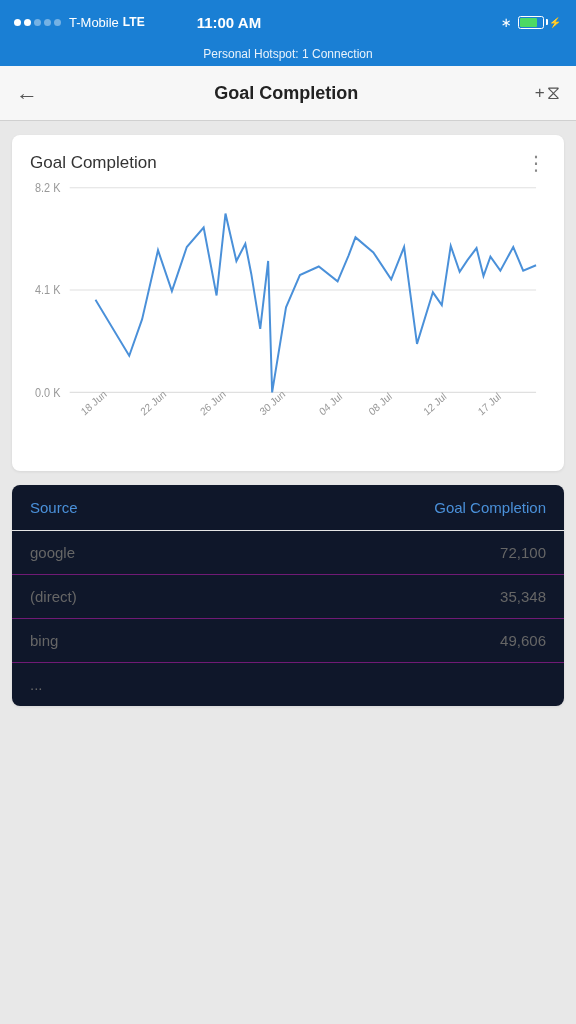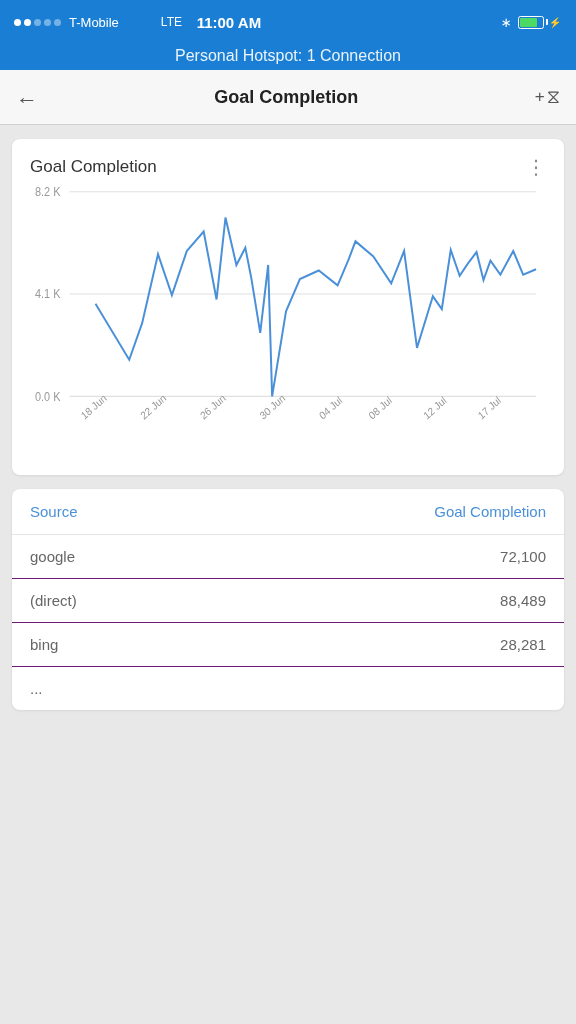--- a/index.html
+++ b/index.html
@@ -41,22 +41,21 @@
       border-radius: 50%;
     }
     .dot.filled { background: white; }
     .dot.empty { background: rgba(255,255,255,0.4); }
     .carrier-text {
       margin-left: 4px;
       font-size: 13px;
     }
     .lte-badge {
       font-size: 12px;
-      font-weight: 400;
-      margin-left: 38px;
+      font-weight: 700;
     }
     .status-center {
       font-size: 15px;
       font-weight: 600;
       flex: 1;
       text-align: left;
     }
     .status-right {
       display: flex;
       align-items: center;
@@ -95,21 +94,21 @@
     .charging-icon {
       font-size: 10px;
       color: white;
     }
 
     
     .hotspot-bar {
       background: #1a7fd4;
       color: rgba(255,255,255,0.9);
       text-align: center;
-      font-size: 16px;
+      font-size: 12px;
       padding: 3px 0 5px;
     }
 
     
     .nav-bar {
       background: #f7f7f7;
       border-bottom: 1px solid #d0d0d0;
       height: 55px;
       display: flex;
       align-items: center;
@@ -185,21 +184,21 @@
       width: 100%;
       height: 280px;
     }
     .chart-svg {
       width: 100%;
       height: 100%;
     }
 
     
     .table-card {
-      background: #ffffff;
+      background: #0f172a;
       border-radius: 8px;
       box-shadow: 0 1px 3px rgba(0,0,0,0.08);
       overflow: hidden;
     }
     .table-header {
       display: flex;
       justify-content: space-between;
       padding: 14px 18px;
       border-bottom: 1px solid #e5e5e5;
     }
@@ -343,25 +342,25 @@
     <div class="table-header">
       <span class="table-header-cell">Source</span>
       <span class="table-header-cell">Goal Completion</span>
     </div>
     <div class="table-row">
       <span class="table-cell-source">google</span>
       <span class="table-cell-value">72,100</span>
     </div>
     <div class="table-row">
       <span class="table-cell-source">(direct)</span>
-      <span class="table-cell-value">88,489</span>
+      <span class="table-cell-value">35,348</span>
     </div>
     <div class="table-row">
       <span class="table-cell-source">bing</span>
-      <span class="table-cell-value">28,281</span>
+      <span class="table-cell-value">49,606</span>
     </div>
     <div class="table-row">
       <span class="table-cell-source">...</span>
       <span class="table-cell-value"></span>
     </div>
   </div>
 
 </div>
 
 </body></html>

